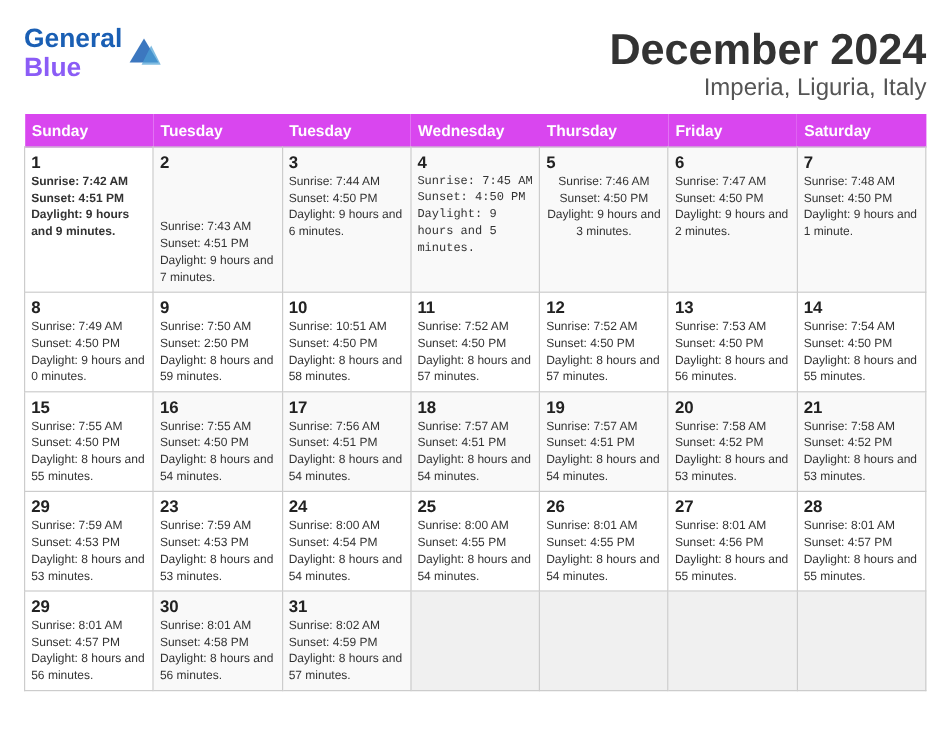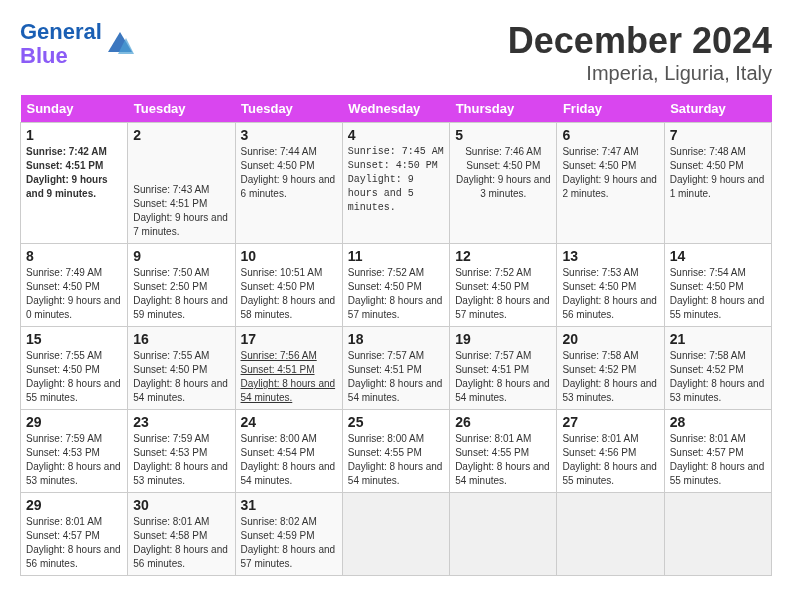--- a/index.html
+++ b/index.html
@@ -220,21 +220,21 @@
 Daylight: 8 hours and 55 minutes.</div>
         </td>
         <td>
           <span class="day-num">16</span>
           <div class="day-info" style="white-space: pre-line;">Sunrise: 7:55 AM
 Sunset: 4:50 PM
 Daylight: 8 hours and 54 minutes.</div>
         </td>
         <td>
           <span class="day-num">17</span>
-          <div class="day-info" style="white-space: pre-line; text-decoration: underline;">Sunrise: 7:56 AM
+          <div class="day-info" style="white-space: pre-line;">Sunrise: 7:56 AM
 Sunset: 4:51 PM
 Daylight: 8 hours and 54 minutes.</div>
         </td>
         <td>
           <span class="day-num">18</span>
           <div class="day-info" style="white-space: pre-line;">Sunrise: 7:57 AM
 Sunset: 4:51 PM
 Daylight: 8 hours and 54 minutes.</div>
         </td>
         <td>

